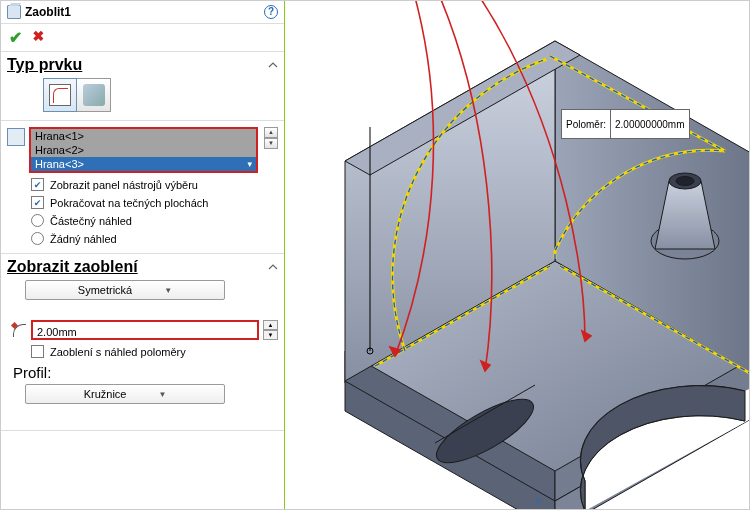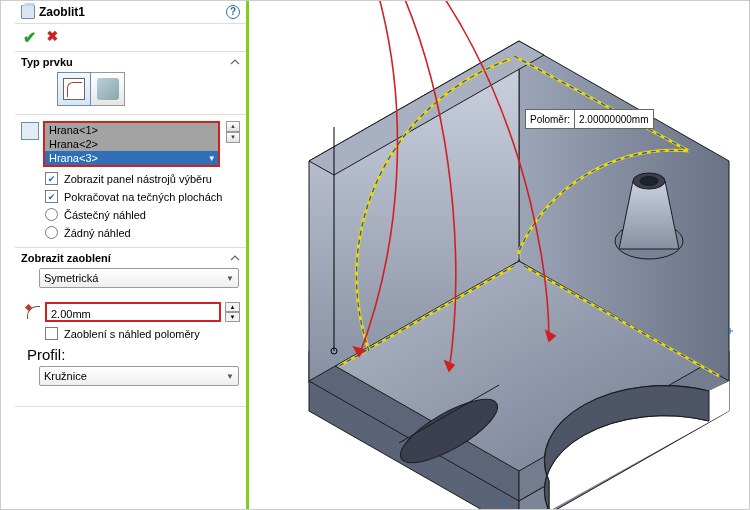--- a/index.html
+++ b/index.html
@@ -1,28 +1,28 @@
 <!DOCTYPE html>
 <html><head>
 <meta charset="utf-8">
 <style>
   * { box-sizing: border-box; font-family: "Segoe UI", Tahoma, sans-serif; }
   body { margin: 0; width: 750px; height: 510px; overflow: hidden; background: #fff; border: 1px solid #ccc; display: flex; }
-  .panel { width: 248px; height: 100%; border-right: 3px solid #84cc16; background: #fff; font-size: 11px; color: #000; overflow: hidden; padding-left: 14px; }
+  .panel { width: 284px; height: 100%; border-right: 1px solid #84cc16; background: #fff; font-size: 11px; color: #000; overflow: hidden; }
   .panel-header { display: flex; align-items: center; padding: 4px 6px; border-bottom: 1px solid #ddd; }
   .panel-header .title { font-weight: bold; font-size: 12px; flex: 1; }
   .cube-ico { width: 14px; height: 14px; margin-right: 4px; background: #d9e6f2; border: 1px solid #6a8fb3; border-radius: 1px; position: relative; }
   .cube-ico::before { content:""; position:absolute; top:-3px; left:2px; width:10px; height:3px; background:#c3d6e8; transform:skewX(-40deg); }
   .help-ico { width:14px; height:14px; border:1px solid #2a6bb6; border-radius:50%; color:#2a6bb6; font-size:10px; text-align:center; line-height:12px; font-weight:bold; }
   .ok-x-row { display:flex; gap:10px; padding:4px 8px; border-bottom:1px solid #ddd; }
   .ok-ico { color:#2aa02a; font-size:16px; font-weight:bold; }
   .x-ico { color:#d02020; font-size:14px; font-weight:bold; }
   .section { border-bottom:1px solid #ddd; padding:4px 6px 6px 6px; }
   .section-hdr { display:flex; align-items:center; cursor:pointer; margin-bottom:4px; }
-  .section-hdr .lbl { font-weight:bold; flex:1; font-size:11px; }
+  .section-hdr .lbl { font-weight:bold; flex:1; font-size:16px;text-decoration:underline; }
   .chevron { width:10px; height:10px; color:#666; }
   .typ-icons { display:flex; gap:0; margin:4px 0 2px 36px; }
   .typ-btn { width:34px; height:34px; border:1px solid #999; background:linear-gradient(#fff,#e6e6e6); display:flex; align-items:center; justify-content:center; position:relative; }
   .typ-btn + .typ-btn { border-left:none; }
   .typ-btn.pressed { background:linear-gradient(#f3f7fb,#d7e6f4); border-color:#6a8fb3; }
   .typ-glyph1 { width:22px; height:22px; background:#fff; border:1px solid #666; position:relative; }
   .typ-glyph1::after{content:"";position:absolute;left:3px;top:3px;width:14px;height:14px;border:1px solid #c33;border-right:none;border-bottom:none;border-radius:6px 0 0 0;}
   .typ-glyph2 { width:22px; height:22px; background:linear-gradient(135deg,#bcd,#8aa); border-radius:3px; }
   .edge-list-wrap { display:flex; align-items:flex-start; gap:4px; margin-top:2px; }
   .mini-cube { width:18px; height:18px; margin-top:1px; background:#e2ecf5; border:1px solid #6a8fb3; }
@@ -30,34 +30,34 @@
   .edge-item { padding:1px 4px; font-size:11px; display:flex; align-items:center; }
   .edge-item.sel { background:#2f6fb7; color:#fff; }
   .edge-item.sel::after { content:"▾"; margin-left:auto; font-size:9px; }
   .updown { width:14px; display:flex; flex-direction:column; margin-left:2px; }
   .updown span { height:11px; border:1px solid #999; background:linear-gradient(#fff,#e2e2e2); font-size:6px; text-align:center; line-height:9px; color:#444; }
   .chk-row, .rad-row { display:flex; align-items:center; gap:6px; margin:5px 0 2px 24px; font-size:11px; }
   .chk, .rad { width:13px; height:13px; border:1px solid #7a7a7a; background:#fff; display:flex; align-items:center; justify-content:center; font-size:9px; }
   .chk.on { color:#2a6bb6; }
   .rad { border-radius:50%; }
   .rad.on::after { content:""; width:5px; height:5px; background:#2a6bb6; border-radius:50%; }
-  .select { width:200px; margin:3px 0 14px 18px; height:20px; border:1px solid #9a9a9a; background:linear-gradient(#fff,#eee); display:flex; align-items:center; padding:0 4px; font-size:11px; justify-content:space-between; border-radius:2px;gap:32px; }
+  .select { width:200px; margin:3px 0 20px 18px; height:20px; border:1px solid #9a9a9a; background:linear-gradient(#fff,#eee); display:flex; align-items:center; padding:0 4px; font-size:11px; justify-content:center; border-radius:2px;gap:32px; }
   .select .arrow { font-size:8px; color:#555; }
   .param-row { display:flex; align-items:center; gap:4px; margin:3px 0 3px 4px; }
   .radius-ico { width:16px; height:16px; position:relative; }
   .radius-ico::before{content:"";position:absolute;left:2px;top:2px;width:12px;height:12px;border:1px solid #555;border-right:none;border-bottom:none;border-radius:10px 0 0 0;}
   .radius-ico::after{content:"";position:absolute;left:1px;top:1px;width:5px;height:5px;background:#c0392b;transform:rotate(45deg);}
   .num-input { flex:1; border:2px solid #d02020; height:20px; display:flex; align-items:flex-end; }
   .num-input input { border:none; outline:none; width:100%; padding:0 4px; font-size:11px; background:transparent; }
   .spin { width:15px; display:flex; flex-direction:column; }
   .spin span { height:10px; border:1px solid #999; font-size:6px; text-align:center; line-height:8px; background:#f2f2f2; }
   .profile-lbl { margin:6px 0 2px 6px; font-size:15px; }
   .viewport { flex:1; position:relative; background:#fff; }
   .viewport svg { position:absolute; left:0; top:0; }
-  .callout { position:absolute; left:276px; top:108px; display:flex; align-items:stretch; height:20px; font-size:10px; }
+  .callout { position:absolute; left:276px; top:108px; display:flex; align-items:stretch; height:30px; font-size:10px; }
   .callout .lab { background:#fff; border:1px solid #666; padding:0 4px; display:flex; align-items:center; }
   .callout .val { background:#fff; border:1px solid #666; border-left:none; padding:0 4px; display:flex; align-items:center; }
 </style>
 </head>
 <body>
 
 <div class="panel">
 
   <div class="panel-header">
     <span class="cube-ico"></span>

